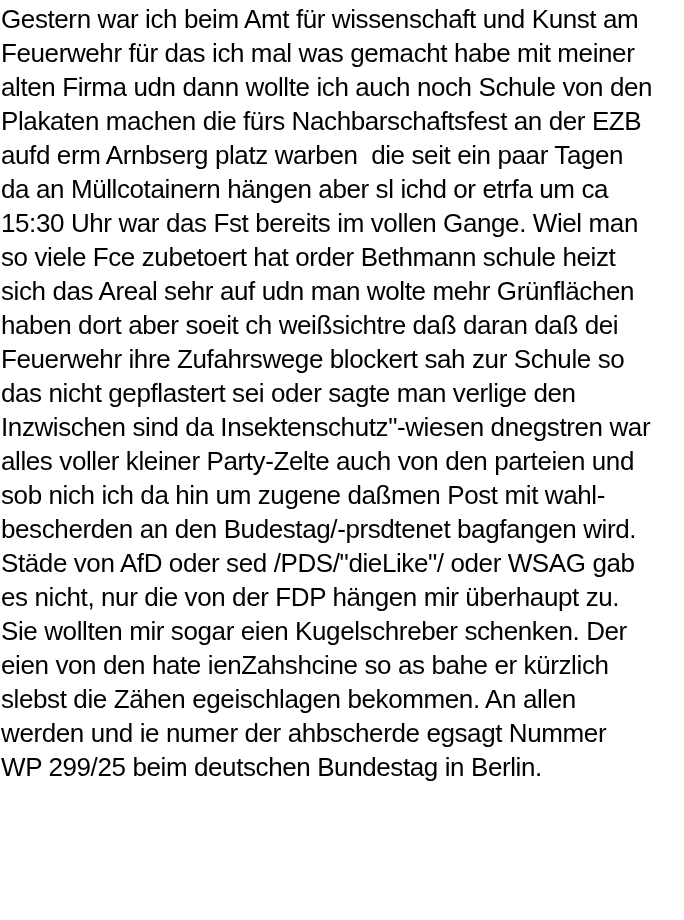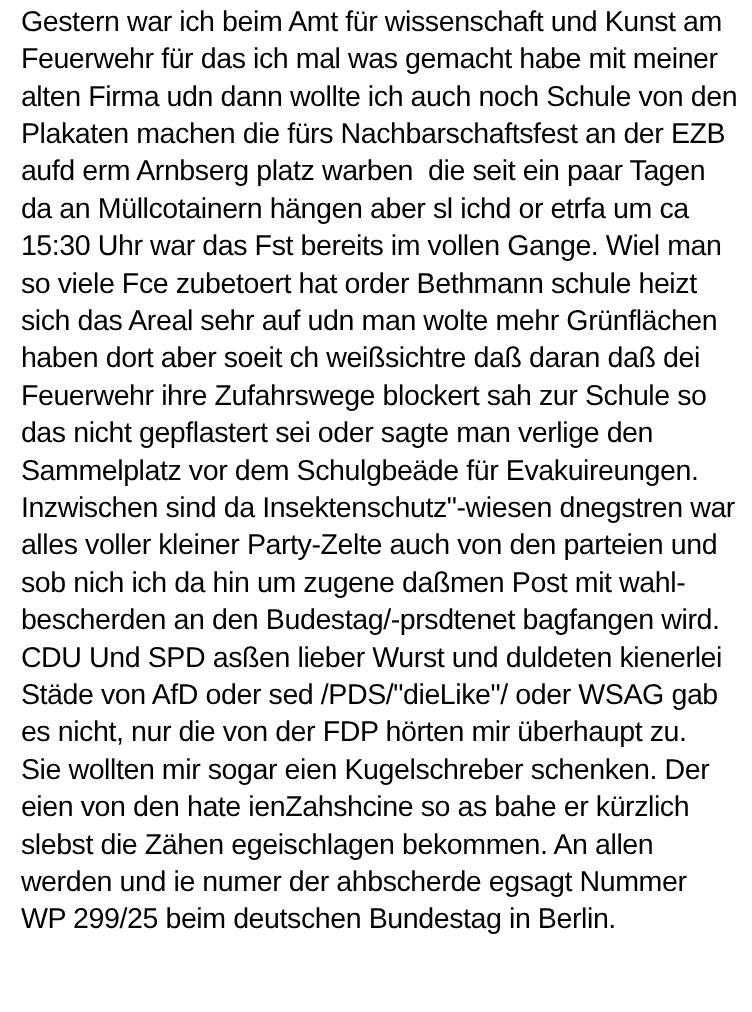--- a/index.html
+++ b/index.html
@@ -10,21 +10,21 @@
   body {
     width: 684px;
     height: 920px;
     overflow: hidden;
   }
   .page {
     width: 684px;
     height: 920px;
     background: #ffffff;
     box-sizing: border-box;
-    padding: 2px 0 0 19px;
+    padding: 2px 0 0 1px;
   }
   .text-block {
     font-family: "Liberation Sans", "DejaVu Sans", sans-serif;
     font-size: 26px;
     line-height: 34px;
     letter-spacing: -0.4px;
     color: #000000;
   }
   .text-line {
     white-space: pre-wrap;
@@ -41,27 +41,25 @@
       <div class="text-line">alten Firma udn dann wollte ich auch noch Schule von den</div>
       <div class="text-line">Plakaten machen die fürs Nachbarschaftsfest an der EZB</div>
       <div class="text-line">aufd erm Arnbserg platz warben  die seit ein paar Tagen</div>
       <div class="text-line">da an Müllcotainern hängen aber sl ichd or etrfa um ca</div>
       <div class="text-line">15:30 Uhr war das Fst bereits im vollen Gange. Wiel man</div>
       <div class="text-line">so viele Fce zubetoert hat order Bethmann schule heizt</div>
       <div class="text-line">sich das Areal sehr auf udn man wolte mehr Grünflächen</div>
       <div class="text-line">haben dort aber soeit ch weißsichtre daß daran daß dei</div>
       <div class="text-line">Feuerwehr ihre Zufahrswege blockert sah zur Schule so</div>
       <div class="text-line">das nicht gepflastert sei oder sagte man verlige den</div>
-      <div class="text-line">Sammelplatz vor dem Schulgbeäde für Evakuireungen.</div>
       <div class="text-line">Inzwischen sind da Insektenschutz"-wiesen dnegstren war</div>
       <div class="text-line">alles voller kleiner Party-Zelte auch von den parteien und</div>
       <div class="text-line">sob nich ich da hin um zugene daßmen Post mit wahl-</div>
       <div class="text-line">bescherden an den Budestag/-prsdtenet bagfangen wird.</div>
-      <div class="text-line">CDU Und SPD asßen lieber Wurst und duldeten kienerlei</div>
       <div class="text-line">Städe von AfD oder sed /PDS/"dieLike"/ oder WSAG gab</div>
-      <div class="text-line">es nicht, nur die von der FDP hörten mir überhaupt zu.</div>
+      <div class="text-line">es nicht, nur die von der FDP hängen mir überhaupt zu.</div>
       <div class="text-line">Sie wollten mir sogar eien Kugelschreber schenken. Der</div>
       <div class="text-line">eien von den hate ienZahshcine so as bahe er kürzlich</div>
       <div class="text-line">slebst die Zähen egeischlagen bekommen. An allen</div>
       <div class="text-line">werden und ie numer der ahbscherde egsagt Nummer</div>
       <div class="text-line">WP 299/25 beim deutschen Bundestag in Berlin.</div>
     </div>
 </div>
 
 </body></html>

